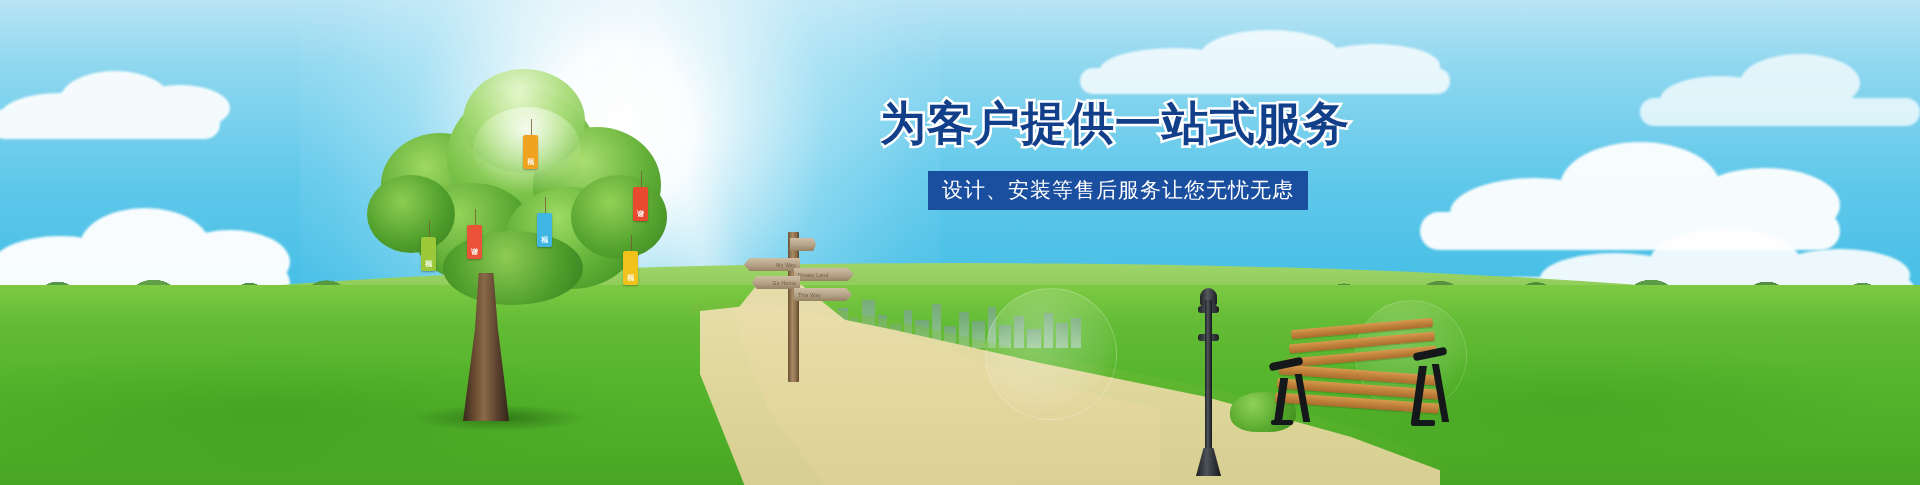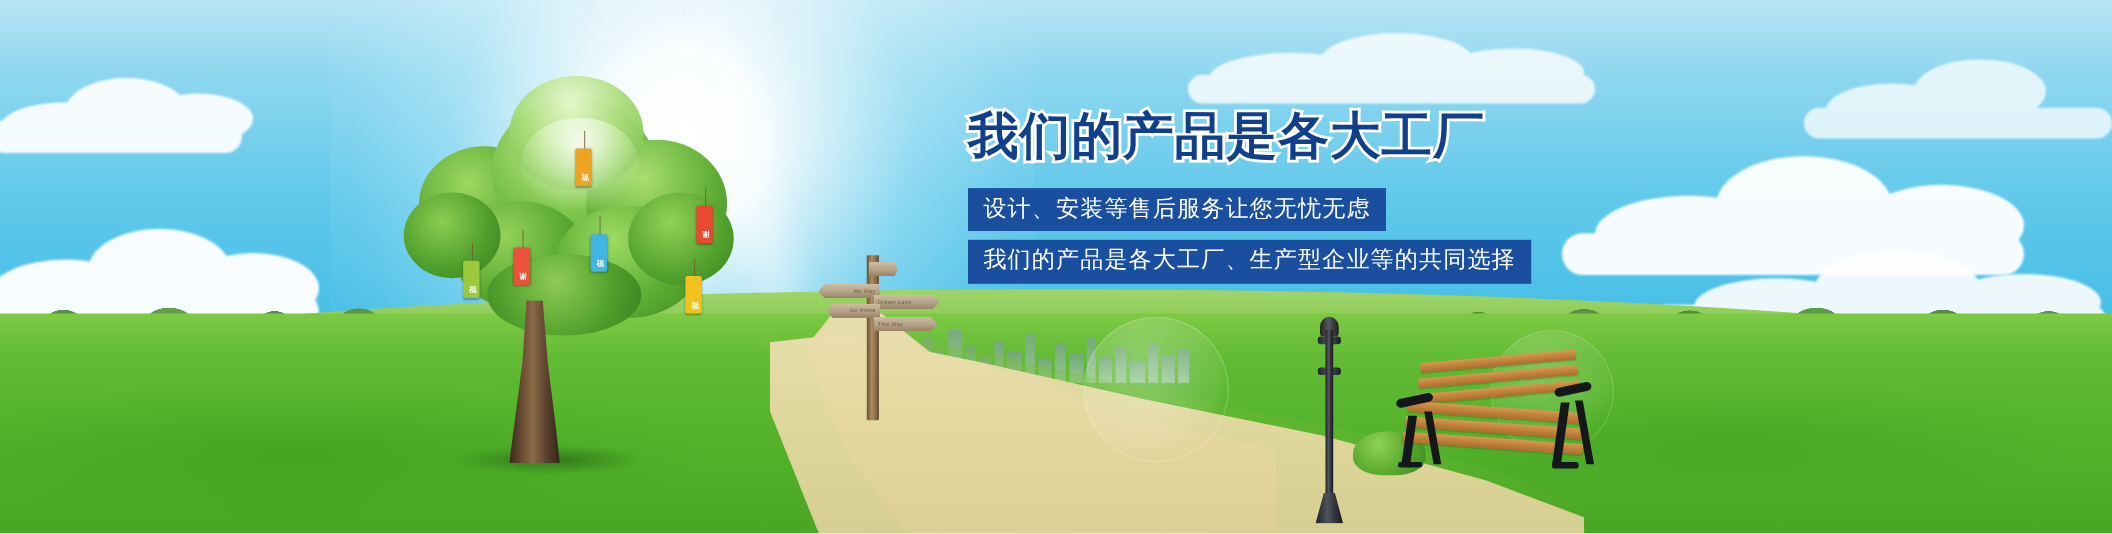--- a/index.html
+++ b/index.html
@@ -179,21 +179,21 @@
     display:inline-block;
     background:#1a4fa0;
     color:#ffffff;
     font-size:21px;
     letter-spacing:1px;
     padding:7px 14px 8px 14px;
     margin-bottom:8px;
     white-space:nowrap;
     line-height:1.18;
   }
-  .subbar-row{display:block;}
+  .subbar-row{display:block;margin-left:48px;}
 </style>
 </head>
 <body>
 
 <div class="banner">
 
   <div class="sky"></div>
   <div class="sun-glow"></div>
   <div class="sun-ray"></div>
 
@@ -351,22 +351,19 @@
     <div class="bench-arm" style="left:148px;top:28px;width:34px;height:8px;transform:rotate(-12deg);"></div>
     <div class="bench-leg" style="left:12px;top:56px;width:8px;height:46px;transform:skewX(-8deg);"></div>
     <div class="bench-leg" style="left:34px;top:52px;width:7px;height:48px;transform:skewX(10deg);"></div>
     <div class="bench-leg" style="left:150px;top:44px;width:8px;height:56px;transform:skewX(-8deg);"></div>
     <div class="bench-leg" style="left:172px;top:42px;width:7px;height:58px;transform:skewX(10deg);"></div>
     <div class="bench-leg" style="left:6px;top:98px;width:22px;height:5px;border-radius:2px;"></div>
     <div class="bench-leg" style="left:146px;top:98px;width:24px;height:6px;border-radius:2px;"></div>
   </div>
 
   <div class="copy">
-    <div class="headline-blue">我们的产品是各大工厂</div>
+    <div class="headline-blue">为客户提供一站式服务</div>
     <div class="subbar-row">
       <span class="subbar">设计、安装等售后服务让您无忧无虑</span>
     </div>
-    <div class="subbar-row">
-      <span class="subbar">我们的产品是各大工厂、生产型企业等的共同选择</span>
-    </div>
   </div>
 
 </div>
 
 </body></html>

